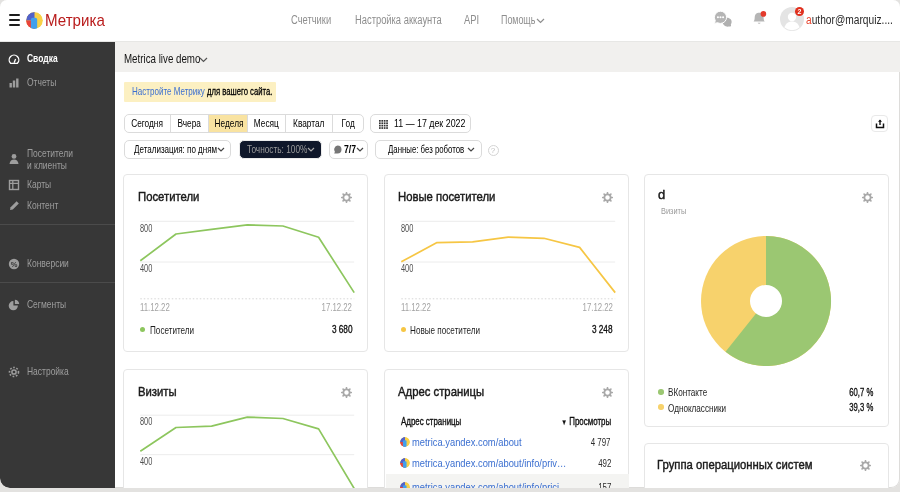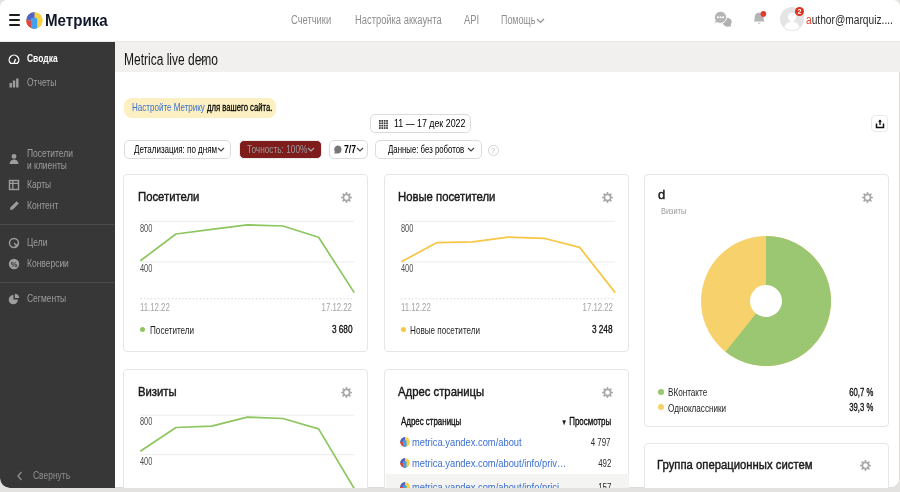--- a/index.html
+++ b/index.html
@@ -4,33 +4,33 @@
 *{margin:0;padding:0;box-sizing:border-box}
 html,body{width:900px;height:492px;overflow:hidden}
 body{background:#e3e2e0;font-family:"Liberation Sans",sans-serif;position:relative}
 #win{position:absolute;left:0;top:0;width:900px;height:488px;background:#fff;border-radius:7px 7px 9px 9px;overflow:hidden;box-shadow:inset 0 0 0 1px #dddcda}
 .abs{position:absolute}
 .sx{display:inline-block;transform-origin:0 50%}.s72{transform:scaleX(.72)}.s74{transform:scaleX(.74)}.s78{transform:scaleX(.78)}.s85{transform:scaleX(.85)}.s89{transform:scaleX(.89)}
 .rx{display:inline-block;transform-origin:100% 50%;float:right}
 
 #hdr{position:absolute;left:0;top:0;width:900px;height:42px;background:#fff;border-bottom:1px solid #e7e7e5}
 .burger b{position:absolute;left:9px;width:11px;height:2px;background:#1c1c1c;border-radius:1px}
-#logotxt{position:absolute;left:45px;top:11px;font-size:17px;font-weight:700;color:#0f172a;white-space:nowrap}
+#logotxt{position:absolute;left:45px;top:11px;font-size:17px;font-weight:400;color:#b91c1c;white-space:nowrap}
 .menu{position:absolute;top:13px;font-size:12px;color:#8e8e8e;white-space:nowrap}
 
 #sb{position:absolute;left:0;top:42px;width:115px;height:446px;background:#373737;border-radius:0 0 0 10px}
 .si{position:absolute;left:0;width:115px;color:#9d9d9d;font-size:11px}
 .si .ic{position:absolute;left:8px;top:50%;margin-top:-6px;width:12px;height:12px}
 .si .tx{position:absolute;left:27px;top:50%;transform:translateY(-50%) scaleX(.77);transform-origin:0 50%;line-height:11.5px;white-space:pre-line}
 .si.on{color:#fff}
 .sep{position:absolute;left:0;width:115px;height:1px;background:#4b4b4b}
 
 #sub{position:absolute;left:115px;top:42px;width:785px;height:30px;background:#f1f0ee}
 
-#notice{position:absolute;left:124px;top:98px;width:152px;height:19.5px;background:#fcf0c2;border-radius:8px;font-size:11px;line-height:19.5px;white-space:nowrap}
+#notice{position:absolute;left:124px;top:82px;width:152px;height:19.5px;background:#fcf0c2;border-radius:1px;font-size:11px;line-height:19.5px;white-space:nowrap}
 
 .btn{position:absolute;height:19px;border:1px solid #dbdbdb;border-radius:5px;background:#fff;font-size:11.5px;color:#000;white-space:nowrap}
 .btn .bt{position:absolute;left:9px;top:0;line-height:17px;transform:scaleX(.72);transform-origin:0 50%}
 .btn .bc{position:absolute;right:7px;top:6px}
 #seg{position:absolute;left:124px;top:114px;height:19px;border:1px solid #dbdbdb;border-radius:5px;background:#fff;display:flex;overflow:hidden}
 #seg span{display:block;font-size:11.5px;line-height:17px;border-right:1px solid #dbdbdb;text-align:center}
 #seg span i{font-style:normal;display:inline-block;transform:scaleX(.72)}
 #seg span:last-child{border-right:none}
 #seg .sel{background:#f9e3a1}
 
@@ -95,21 +95,21 @@
   <svg class="abs" style="left:780px;top:7px" width="24" height="24" viewBox="0 0 24 24">
     <circle cx="12" cy="12" r="12" fill="#e4e4e4"></circle>
     <circle cx="12" cy="10" r="4.2" fill="#fff"></circle>
     <path d="M4.5 20.5c1-4 4-6 7.5-6s6.5 2 7.5 6a12 12 0 0 1-15 0z" fill="#fff"></path>
   </svg>
   <div class="abs" style="left:795px;top:7px;width:9px;height:9px;border-radius:50%;background:#e0301e;color:#fff;font-size:7px;font-weight:700;text-align:center;line-height:9px">2</div>
   <div class="abs" style="left:806px;top:13px;font-size:12px;color:#2a2a2a;white-space:nowrap"><span class="sx s85"><span style="color:#e8442e">a</span>uthor@marquiz....</span></div>
 </div>
 
 <div id="sub">
-  <div class="abs" style="left:9px;top:9px;font-size:16px;color:#141414;white-space:nowrap"><span class="sx" style="transform:scaleX(.75)">Metrica live demo</span></div>
+  <div class="abs" style="left:9px;top:9px;font-size:13px;color:#141414;white-space:nowrap"><span class="sx" style="transform:scaleX(.75)">Metrica live demo</span></div>
   <svg class="abs" style="left:84px;top:15px" width="9" height="6" viewBox="0 0 9 6">
         <path d="M1 1l3.5 3.5L8 1" stroke="#555" stroke-width="1.2" fill="none"></path>
       </svg>
 </div>
 
 <div id="sb">
   <div class="si on" style="top:5px;height:23px">
     <svg class="ic" viewBox="0 0 12 12">
           <path d="M2.6 10.3 a4.8 4.8 0 1 1 6.8 0 Z" fill="none" stroke="#fff" stroke-width="1.35" stroke-linejoin="round"></path>
           <path d="M6.1 9.8 L7.6 5.9" stroke="#fff" stroke-width="1.3"></path>
@@ -139,55 +139,57 @@
         </svg>
     <span class="tx">Карты</span>
   </div>
   <div class="si" style="top:152px;height:24px">
     <svg class="ic" viewBox="0 0 12 12">
           <path d="M2 10l.6-2.8 6-6 2.2 2.2-6 6z" fill="#9d9d9d"></path>
         </svg>
     <span class="tx">Контент</span>
   </div>
   <div class="sep" style="top:182px"></div>
-  <div class="si" style="top:189px;height:24px">
-    <svg class="ic" viewBox="0 0 12 12">
-          <circle cx="6" cy="6" r="4.5" fill="none" stroke="#9d9d9d" stroke-width="1.4"></circle>
-          <path d="M6 6l3.4 3.4M9.4 9.4v-2.6M9.4 9.4H6.8" stroke="#9d9d9d" stroke-width="1.3"></path>
-        </svg>
-    <span class="tx">Цели</span>
-  </div>
   <div class="si" style="top:210px;height:24px">
     <svg class="ic" viewBox="0 0 12 12">
           <circle cx="6" cy="6" r="5.2" fill="#9d9d9d"></circle>
           <text x="6" y="8.6" font-size="7.5" font-weight="bold" text-anchor="middle" fill="#373737">%</text>
         </svg>
     <span class="tx">Конверсии</span>
   </div>
   <div class="sep" style="top:240px"></div>
-  <div class="si" style="top:245px;height:24px">
+  <div class="si" style="top:251px;height:24px">
     <svg class="ic" viewBox="0 0 12 12" fill="#9d9d9d">
           <path d="M5.4 2.1A4.6 4.6 0 1 0 9.9 6.6H5.4z"></path>
           <path d="M6.9.8a4.3 4.3 0 0 1 4.3 4.3H6.9z"></path>
         </svg>
     <span class="tx">Сегменты</span>
   </div>
-  <div class="si" style="top:422px;height:24px;color:#8f8f8f">
-    <svg class="ic" style="left:14px" viewBox="0 0 12 12">
-          <path d="M7.5 2L4 6l3.5 4" stroke="#8f8f8f" stroke-width="1.3" fill="none"></path>
-        </svg>
-    <span class="tx" style="left:33px">Свернуть</span>
+  <div class="si" style="top:318px;height:24px">
+    <svg class="ic" viewBox="0 0 12 12">
+          <circle cx="6" cy="6" r="4.5" fill="none" stroke="#9d9d9d" stroke-width="1.6" stroke-dasharray="1.7,1.6"></circle>
+          <circle cx="6" cy="6" r="2.1" fill="none" stroke="#9d9d9d" stroke-width="1.5"></circle>
+        </svg>
+    <span class="tx">Настройка</span>
   </div>
 </div>
 
 <div id="notice">
   <span class="abs" style="left:7.5px;color:#3b6fd0"><span class="sx" style="transform:scaleX(.73)">Настройте Метрику</span></span>
   <span class="abs" style="left:82.5px;color:#000;-webkit-text-stroke:.3px #000"><span class="sx" style="transform:scaleX(.70)">для вашего сайта.</span></span>
 </div>
 
+<div id="seg">
+  <span style="width:46px"><i>Сегодня</i></span>
+      <span style="width:38px"><i>Вчера</i></span>
+      <span class="sel" style="width:39px"><i>Неделя</i></span>
+      <span style="width:38px"><i>Месяц</i></span>
+      <span style="width:47px"><i>Квартал</i></span>
+      <span style="width:30px"><i>Год</i></span>
+</div>
 <div class="btn" style="left:370px;top:114px;width:101px">
   <svg class="abs" style="left:8px;top:5px" width="9" height="9" viewBox="0 0 9 9" fill="#333">
         <rect x="0" y="0" width="1.7" height="1.7"></rect>
         <rect x="2.4" y="0" width="1.7" height="1.7"></rect>
         <rect x="4.8" y="0" width="1.7" height="1.7"></rect>
         <rect x="7.2" y="0" width="1.7" height="1.7"></rect>
         <rect x="0" y="2.4" width="1.7" height="1.7"></rect>
         <rect x="2.4" y="2.4" width="1.7" height="1.7"></rect>
         <rect x="4.8" y="2.4" width="1.7" height="1.7"></rect>
         <rect x="7.2" y="2.4" width="1.7" height="1.7"></rect>
@@ -208,21 +210,21 @@
         <path d="M5 6V1.2" stroke="#111" stroke-width="1.4"></path>
         <path d="M3 2.8L5 .6l2 2.2z" fill="#111"></path>
       </svg>
 </div>
 <div class="btn" style="left:124px;top:140px;width:107px">
       <span class="bt" style="left:9px;transform:scaleX(.70)">Детализация: по дням</span>
       <svg class="bc" style="right:5px" width="8" height="5" viewBox="0 0 8 5">
         <path d="M1 1l3 3 3-3" stroke="#444" stroke-width="1.2" fill="none"></path>
       </svg>
     </div>
-<div class="btn" style="left:238.5px;top:140px;width:83px;background:#7f1d1d;border-color:#ececec;color:#9b9b9b">
+<div class="btn" style="left:238.5px;top:140px;width:83px;background:#0f172a;border-color:#ececec;color:#9b9b9b">
       <span class="bt" style="left:7px">Точность: 100%</span>
       <svg class="bc" style="right:6px" width="8" height="5" viewBox="0 0 8 5">
         <path d="M1 1l3 3 3-3" stroke="#aaa" stroke-width="1.2" fill="none"></path>
       </svg>
     </div>
 <div class="btn" style="left:329px;top:140px;width:39px">
   <svg class="abs" style="left:3px;top:4px" width="9" height="9" viewBox="0 0 9 9">
         <path d="M4.5.5a4 4 0 0 1 0 8H1.2l.7-1.8A4 4 0 0 1 4.5.5z" fill="#777"></path>
       </svg>
   <span class="bt" style="left:14px;font-weight:700;transform:scaleX(.75)">7/7</span>

